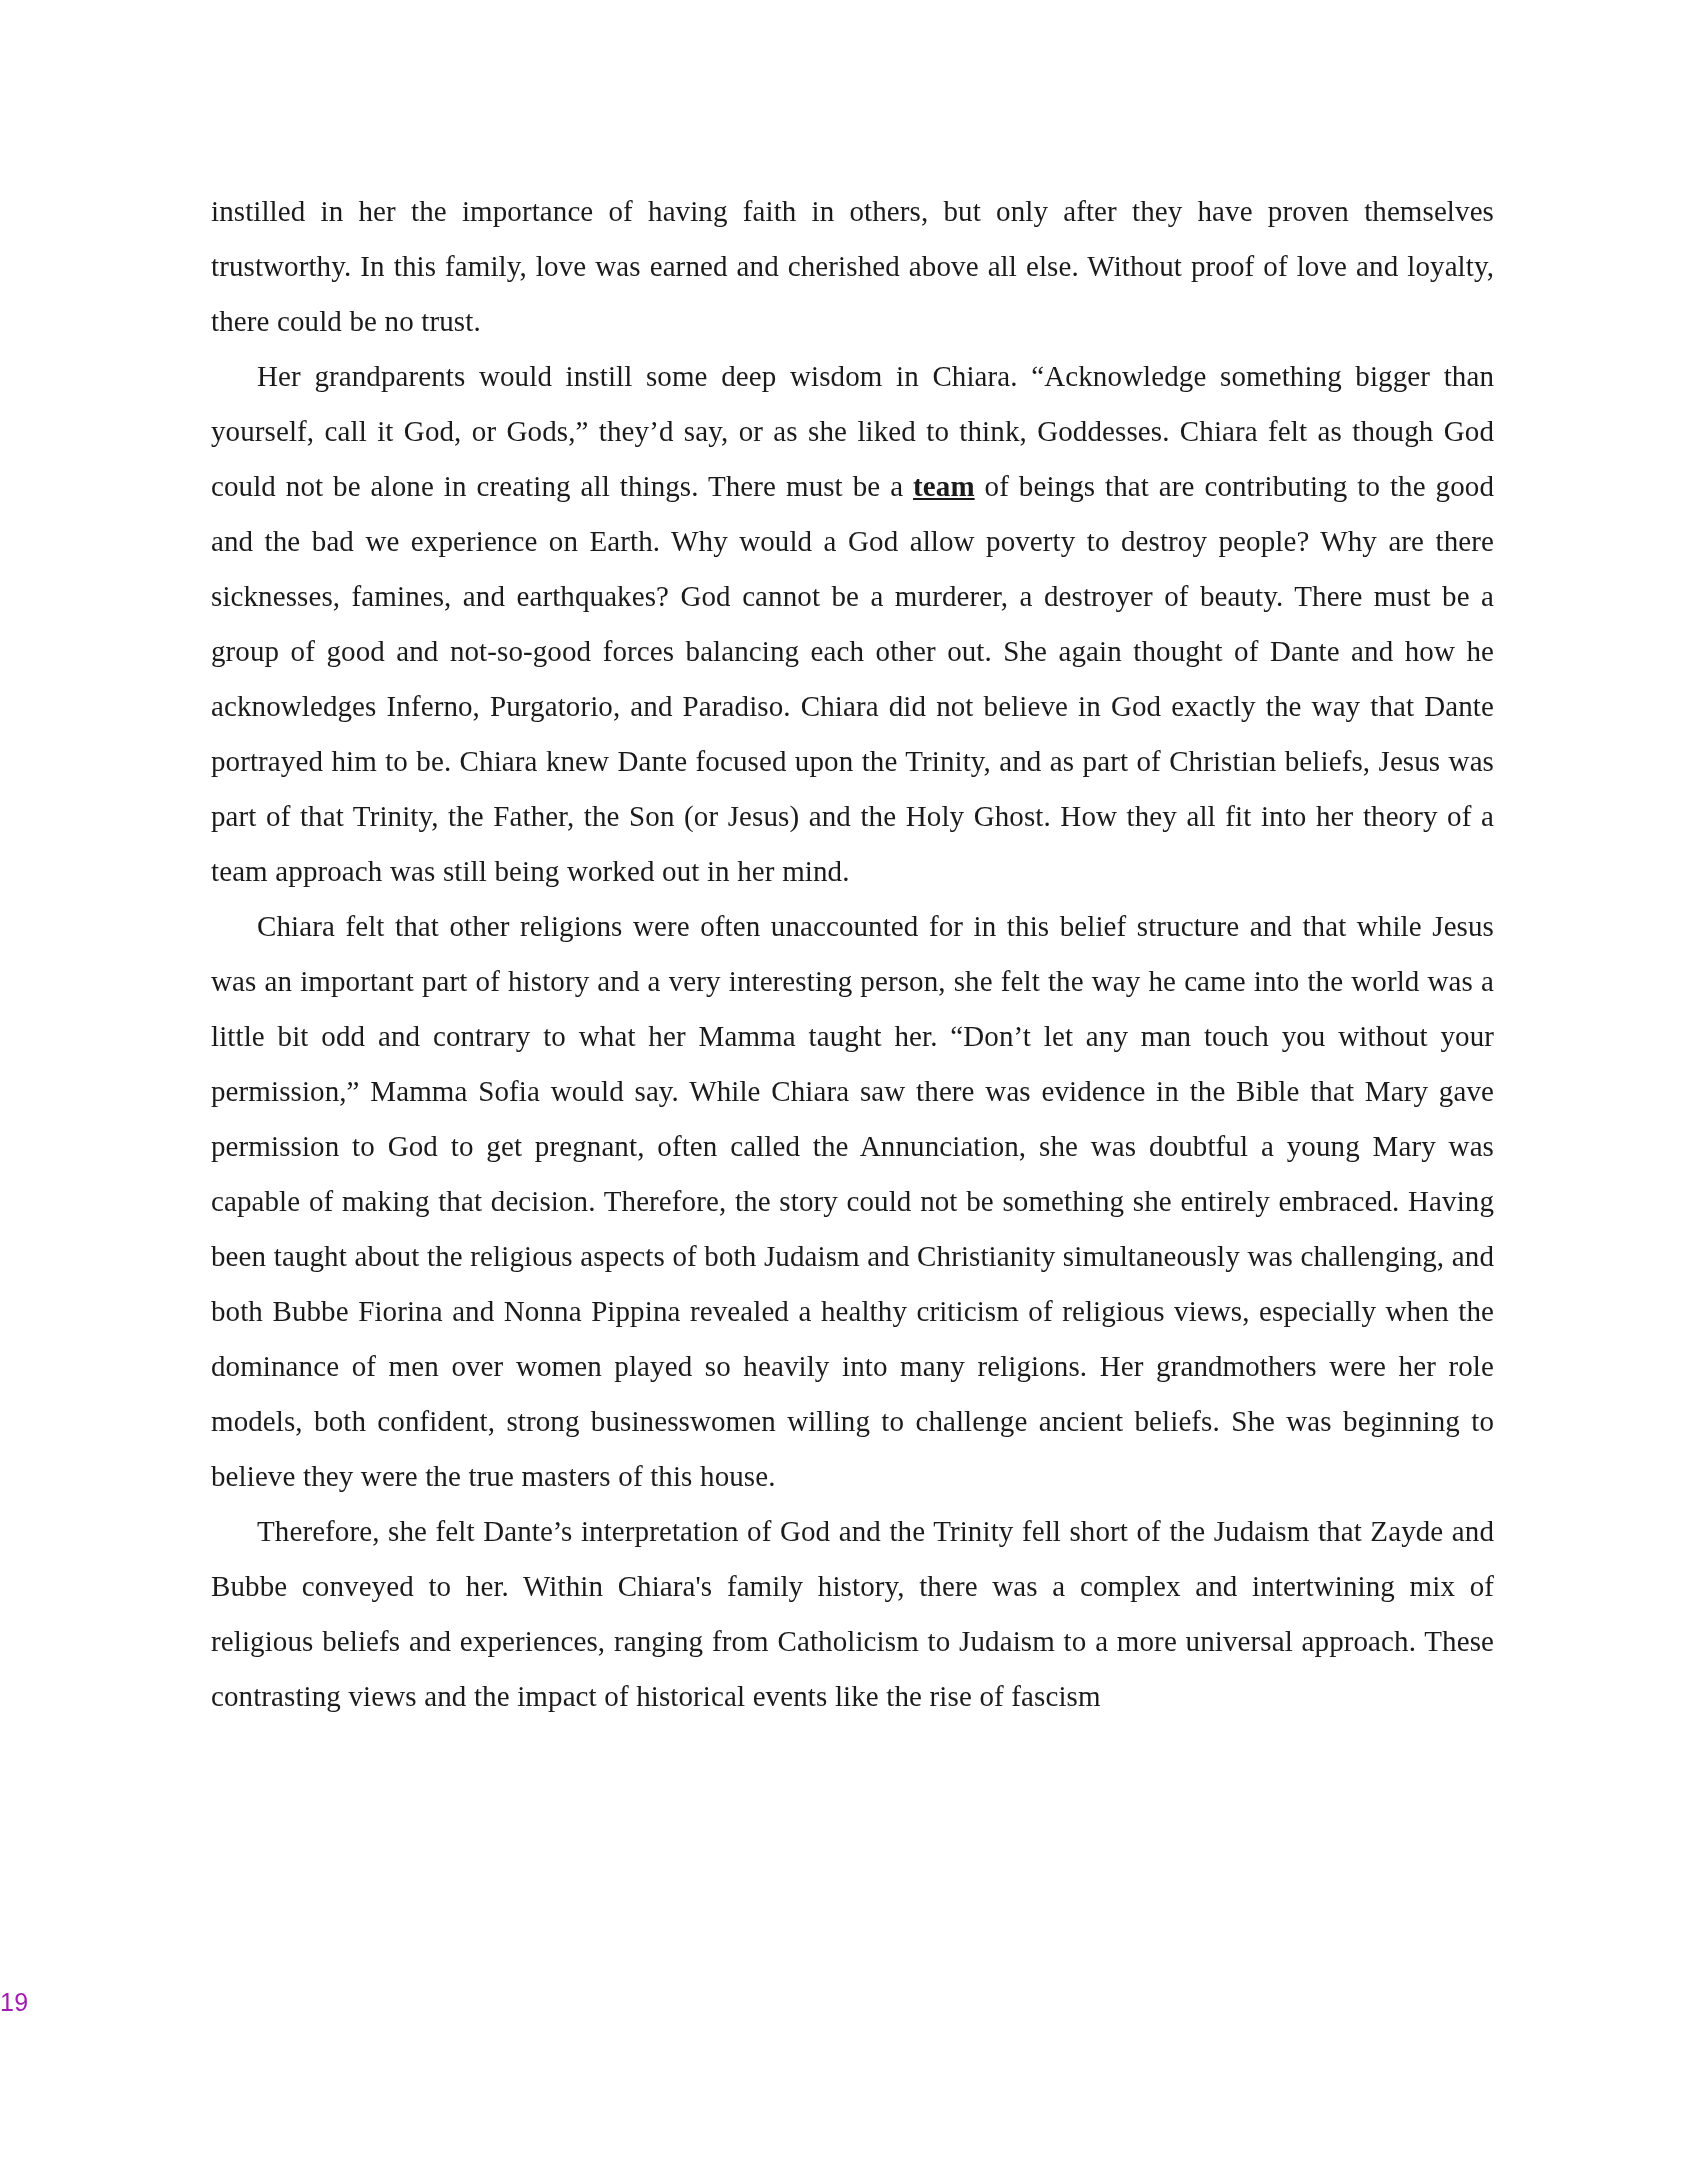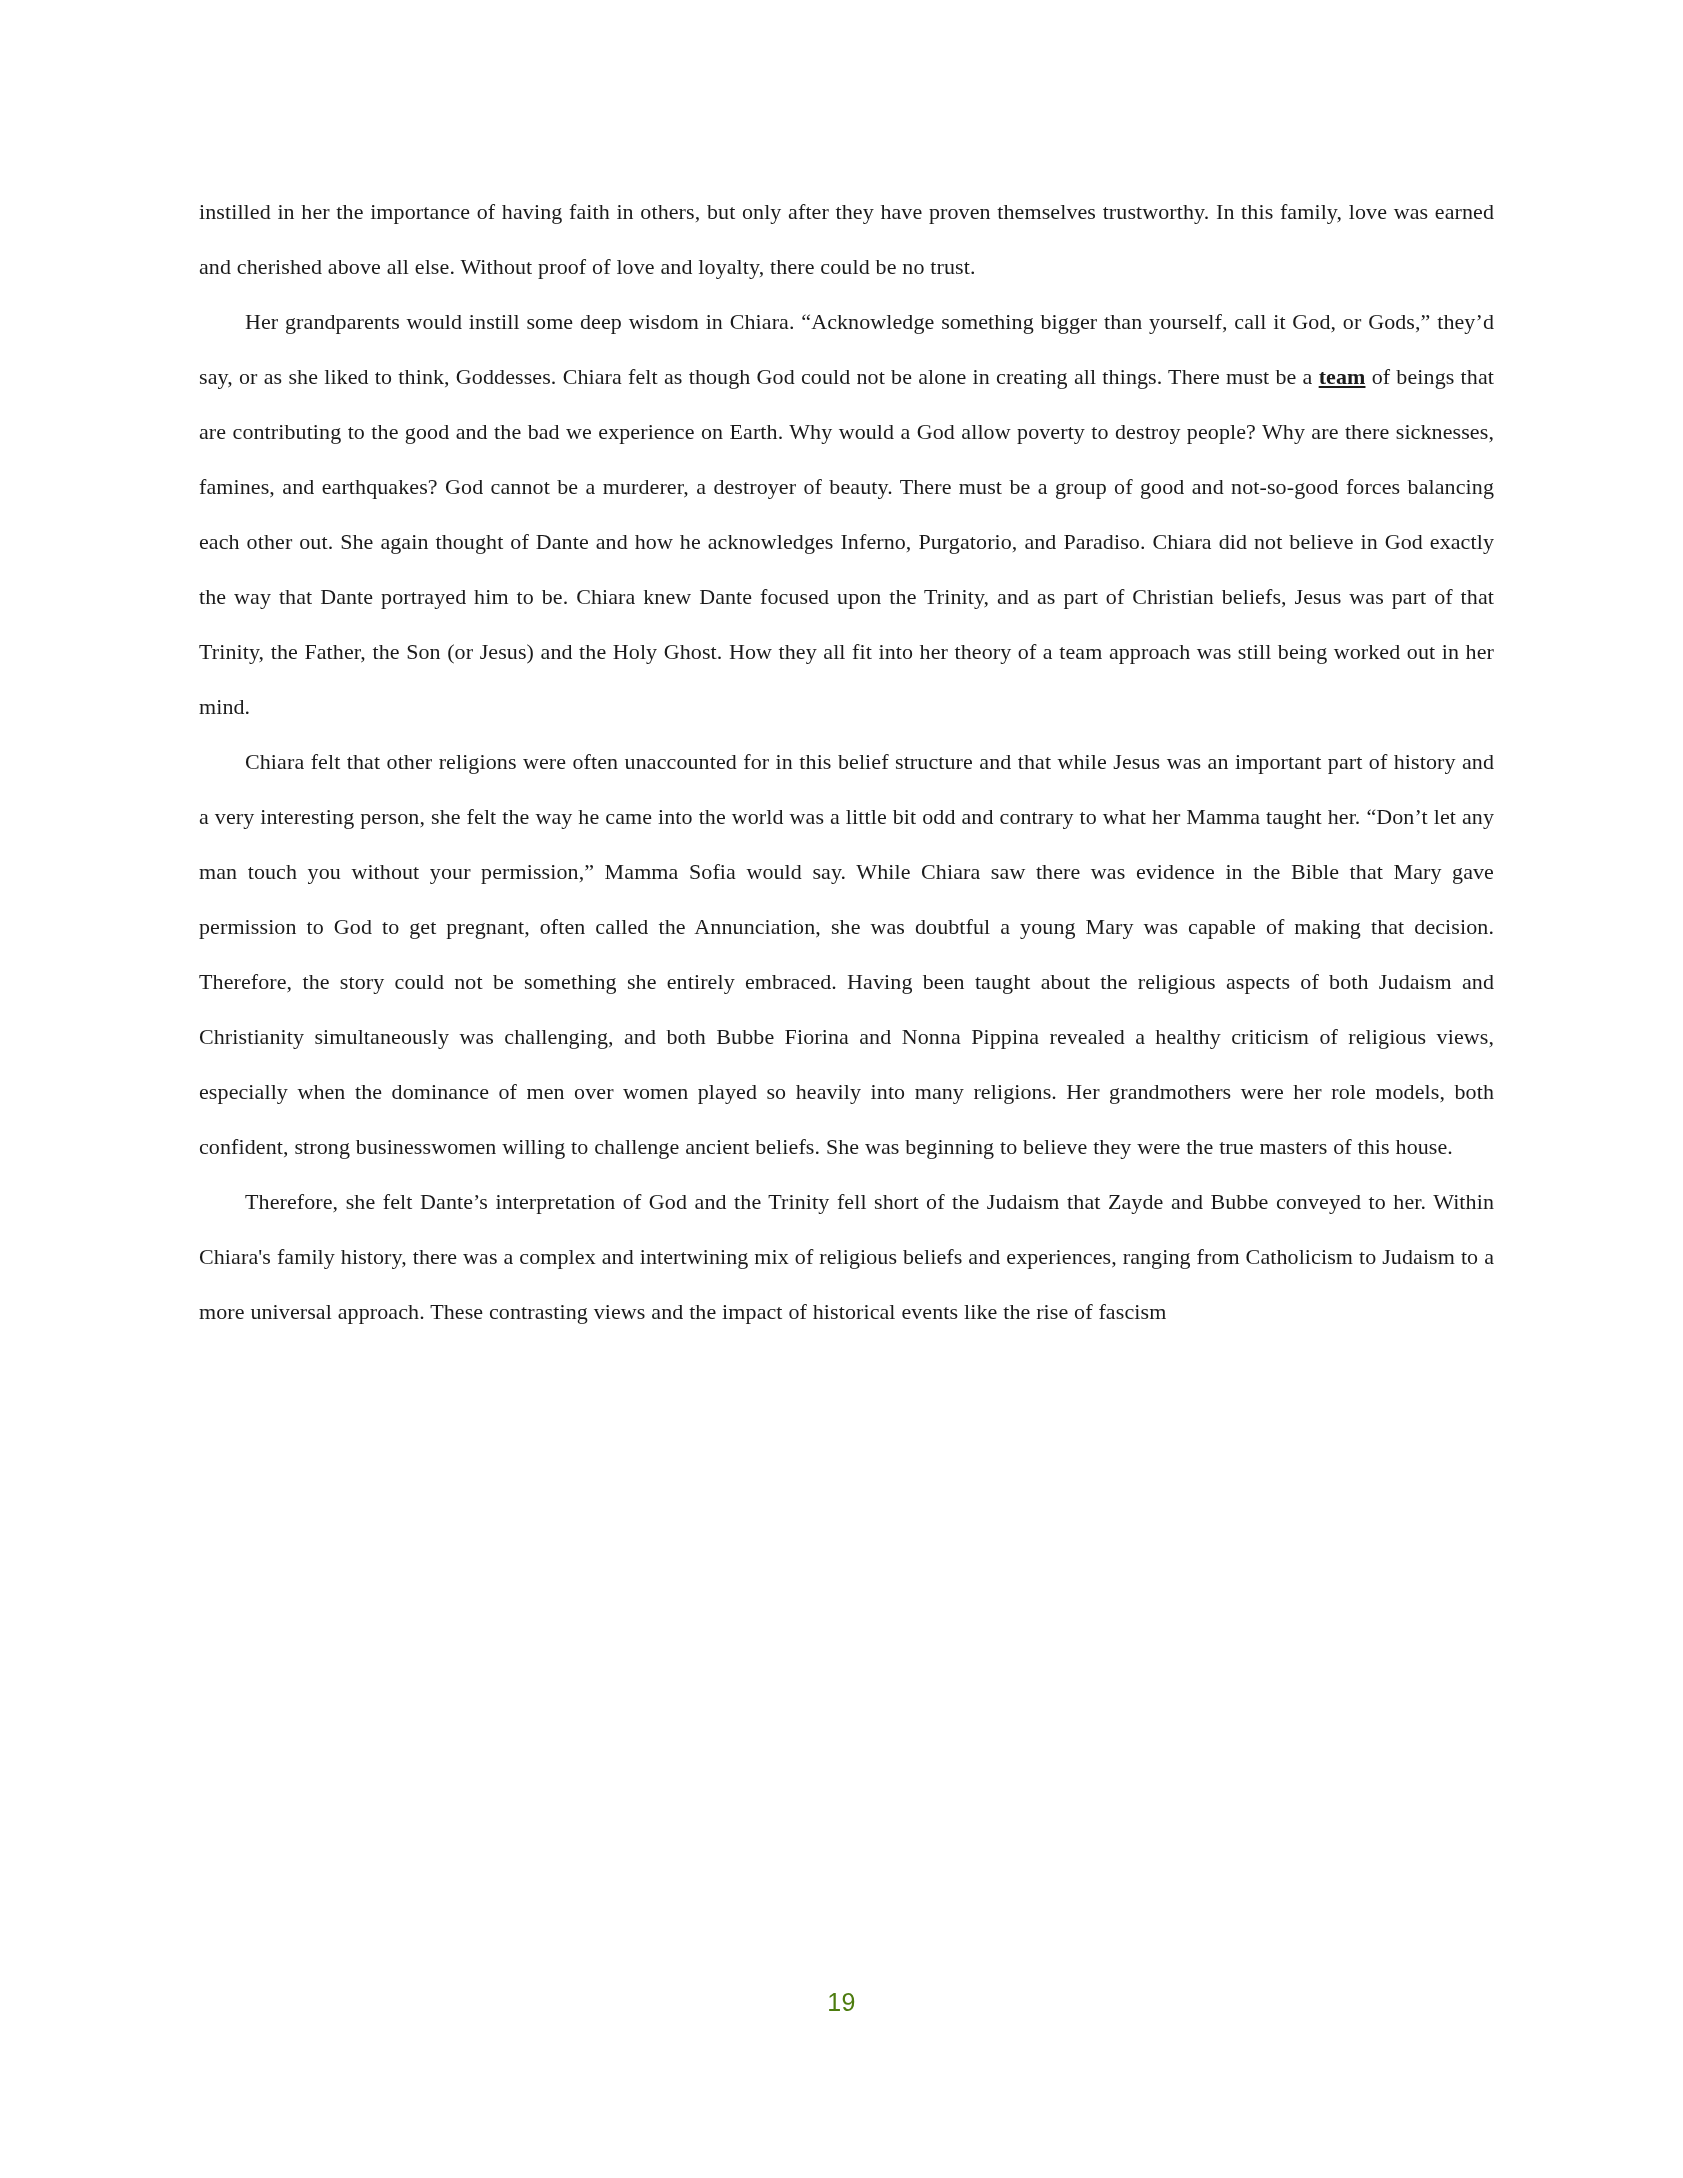--- a/index.html
+++ b/index.html
@@ -18,23 +18,23 @@
   }
 
   .text-column {
     position: absolute;
     left: 195px;
     top: 184px;
     width: 1299px;
   }
 
   p.para {
-    margin: 0 0 0 4px;
+    margin: 0 0 0 16px;
     font-family: "Liberation Serif", "DejaVu Serif", serif;
-    font-size: 22px;
+    font-size: 29px;
     line-height: 55px;
     color: #1b1b1b;
     text-align: justify;
     text-justify: inter-word;
     -webkit-hyphens: none;
     hyphens: none;
     letter-spacing: 0.1px;
     word-spacing: 0.2px;
   }
 
@@ -45,24 +45,24 @@
   p.para b {
     font-weight: bold;
     text-decoration: underline;
   }
 
   .page-number {
     position: absolute;
     left: 0;
     right: 0;
     top: 1988px;
-    text-align: center;
+    text-align: left;
     font-family: "Liberation Sans", "DejaVu Sans", sans-serif;
     font-size: 25px;
-    color: #4d7c0f;
+    color: #a21caf;
     letter-spacing: 0.3px;
   }
 </style>
 </head>
 <body>
 
 <div class="page">
 
   <div class="text-column">
     <p class="para">instilled in her the importance of having faith in others, but only after they have proven themselves trustworthy. In this family, love was earned and cherished above all else. Without proof of love and loyalty, there could be no trust.</p>

